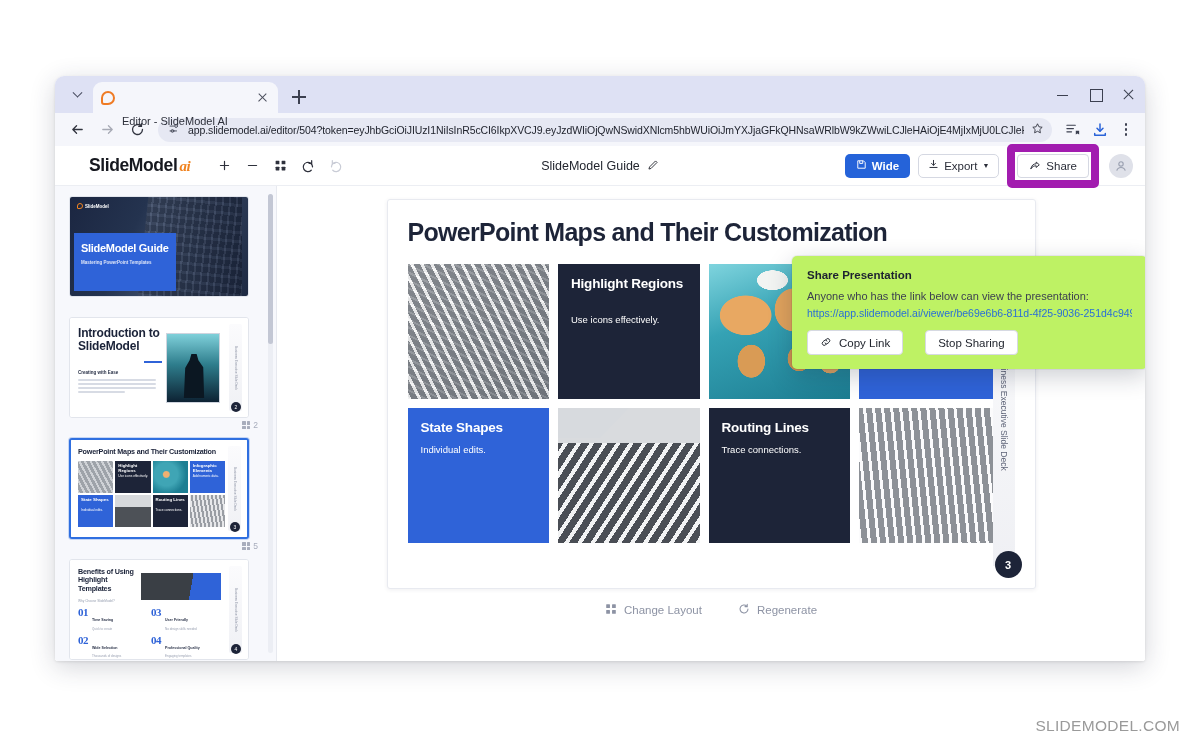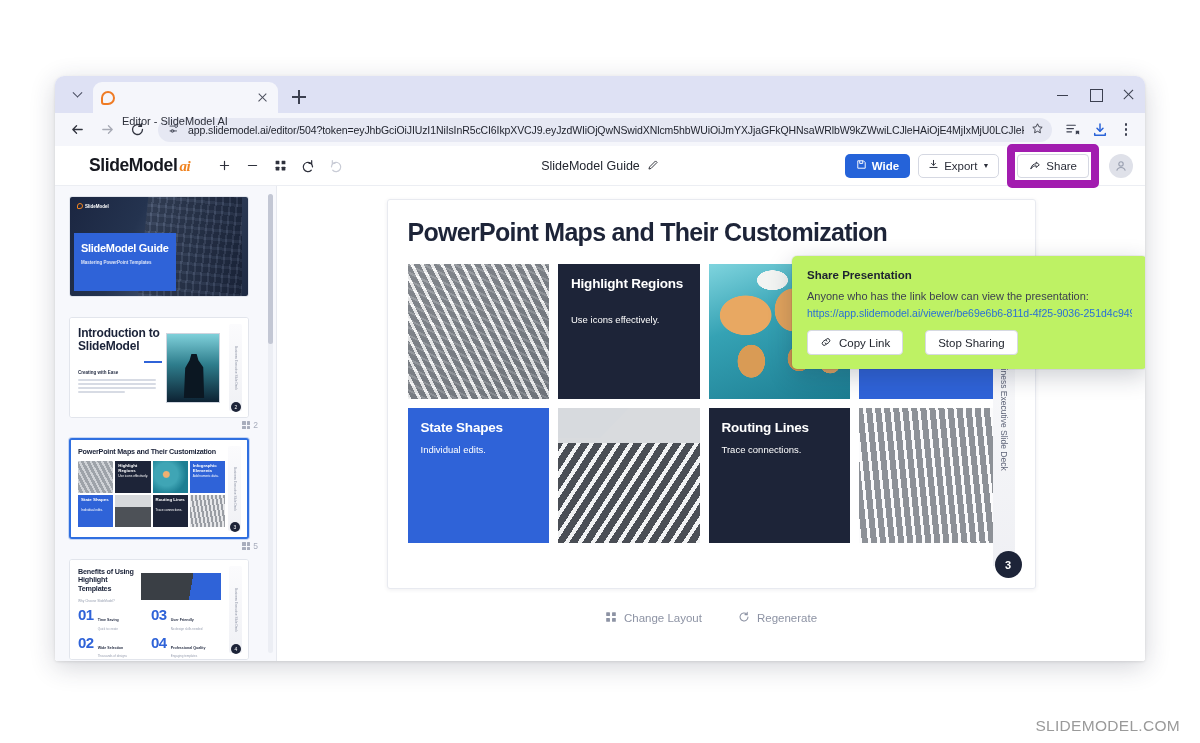--- a/index.html
+++ b/index.html
@@ -343,21 +343,21 @@
   #thumb-4-sub { font-size: 3.2px; color: #98a0b2; margin-top: 6px; }
   #thumb-4-photo {
     position: absolute; right: 27px; top: 13px; width: 80px; height: 27px;
     background: linear-gradient(100deg,#3a3f45 0 62%, #2f63d8 62% 100%);
   }
   #thumb-4-nums {
     position: absolute; left: 8px; right: 32px; top: 47px;
     display: grid; grid-template-columns: 1fr 1fr; gap: 4px 8px;
   }
   .numitem { display: flex; align-items: flex-start; gap: 4px; }
-  .numitem b { font-size: 15px; color: #2f63d8; letter-spacing:-.5px; line-height:1;}
+  .numitem b { font-size: 11px; color: #2f63d8; letter-spacing:-.5px; line-height:1;font-family:Liberation Serif, serif;}
   .numitem .nlab { font-size: 3.6px; font-weight: bold; color: #2a3248; }
   .numitem .ndesc { font-size: 3px; color: #9aa1b2; margin-top: 1.5px; }
 
   
   #canvas-area {
     flex: 1 1 auto; position: relative;
     background: #fff;
     display: flex; flex-direction: column;
     align-items: center;
     padding-top: 13px;
@@ -443,21 +443,21 @@
     font-size: 8.5px; color: #5e6478; white-space: nowrap;
   }
   #slide-page-badge {
     position: absolute; right: 13px; bottom: 10px;
     width: 27px; height: 27px; border-radius: 50%;
     background: #1d2438; color: #fff;
     font-size: 11px; font-weight: bold;
     display: flex; align-items: center; justify-content: center;
   }
   #canvas-toolbar {
-    margin-top: 22px;
+    margin-top: 14px;
     display: flex; align-items: center; gap: 36px;
     font-size: 11.5px; color: #8d93a4;
   }
   .ct-item { display: flex; align-items: center; gap: 7px; }
 
   
   #share-popup {
     position: absolute;
     left: 737px; top: 110px;
     width: 355px;

